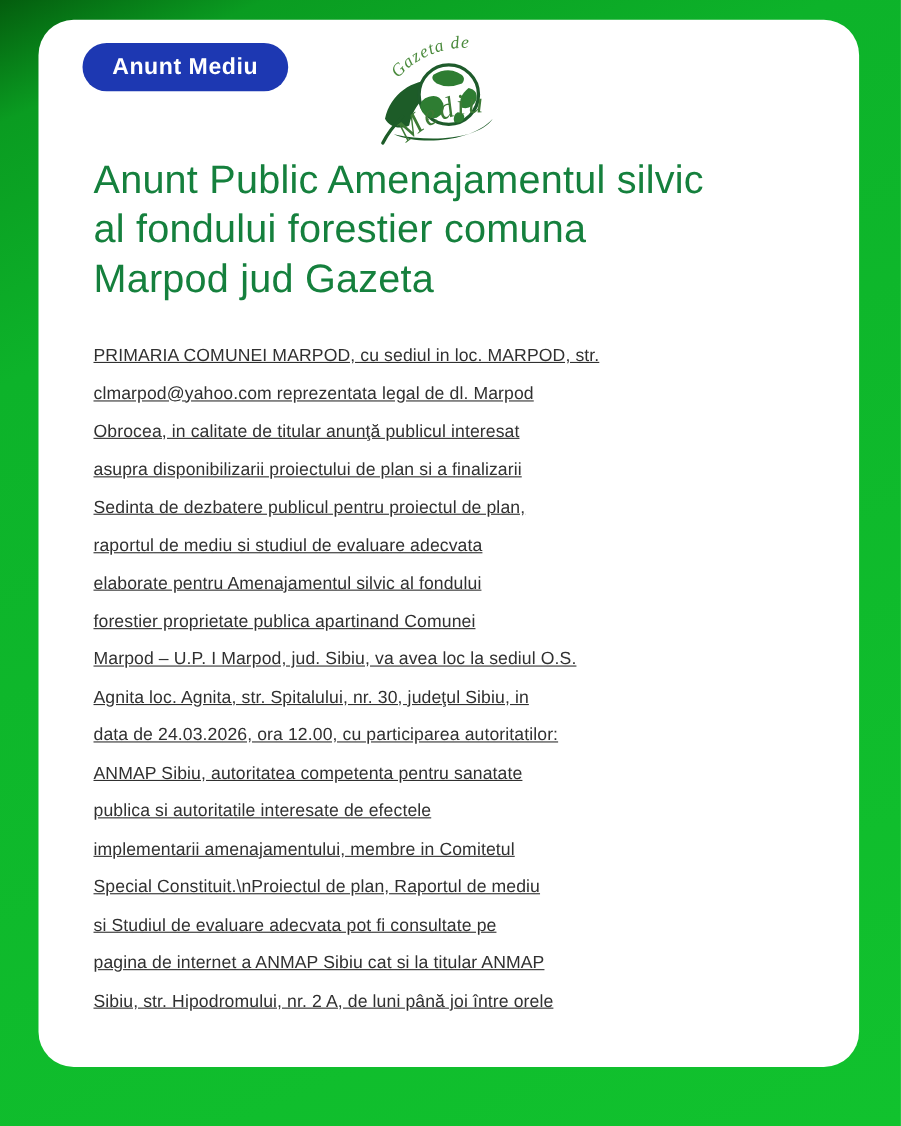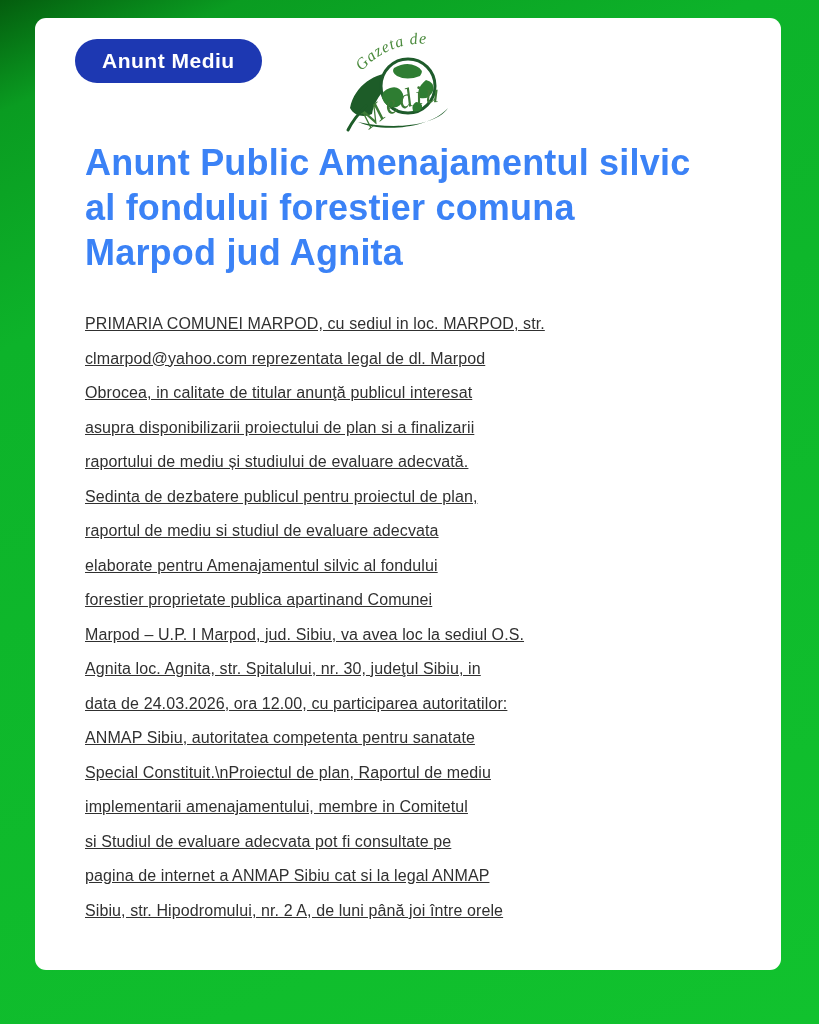--- a/index.html
+++ b/index.html
@@ -4,38 +4,38 @@
 <style>
   html,body{margin:0;padding:0;}
   body{
     width:819px;height:1024px;overflow:hidden;
     font-family:"Liberation Sans",sans-serif;
     background:linear-gradient(155deg,#045d0e 0%,#0a9c21 8%,#0db32a 25%,#11c22e 100%);
     position:relative;
   }
   .card{
     position:absolute;left:35px;top:18px;width:746px;height:952px;
-    background:#ffffff;border-radius:11px;overflow:hidden;
+    background:#ffffff;border-radius:32px;overflow:hidden;
   }
   .badge{
     position:absolute;left:40px;top:21px;
     background:#1d38b2;color:#ffffff;
     font-weight:bold;font-size:21px;letter-spacing:0.5px;
     padding:10px 27px;border-radius:999px;
     cursor:pointer;
   }
   .logo{
     position:absolute;left:50%;top:8px;transform:translateX(-50%);
     width:132px;height:118px;
   }
   .logo svg{width:100%;height:100%;display:block;}
   .logo text{font-family:"Liberation Serif",serif;font-style:italic;}
   .title{
     position:absolute;left:50px;top:122px;width:680px;
-    color:#3b82f6;font-weight:bold;font-size:36px;line-height:45px;
+    color:#15803d;font-weight:normal;font-size:36px;line-height:45px;
     letter-spacing:0.2px;
   }
   .title .line{white-space:nowrap;}
   .body-text{
     position:absolute;left:50px;top:289px;width:680px;
     color:#303030;font-size:16px;line-height:34.5px;letter-spacing:0.1px;text-decoration:underline;
   }
   .body-text .line{white-space:nowrap;}
 </style>
 </head>
@@ -67,37 +67,37 @@
       </text>
       <text font-size="27" fill="#3c7a35" letter-spacing="2">
         <textPath href="#arcBottom" startOffset="8">Mediu</textPath>
       </text>
     </svg>
   </div>
 
   <h1 class="title" style="margin:0;">
       <div class="line">Anunt Public Amenajamentul silvic</div>
       <div class="line">al fondului forestier comuna</div>
-      <div class="line">Marpod jud Agnita</div>
+      <div class="line">Marpod jud Gazeta</div>
     </h1>
 
   <div class="body-text">
       <div class="line">PRIMARIA COMUNEI MARPOD, cu sediul in loc. MARPOD, str.</div>
       <div class="line">clmarpod@yahoo.com reprezentata legal de dl. Marpod</div>
       <div class="line">Obrocea, in calitate de titular anunţă publicul interesat</div>
       <div class="line">asupra disponibilizarii proiectului de plan si a finalizarii</div>
-      <div class="line">raportului de mediu și studiului de evaluare adecvată.</div>
       <div class="line">Sedinta de dezbatere publicul pentru proiectul de plan,</div>
       <div class="line">raportul de mediu si studiul de evaluare adecvata</div>
       <div class="line">elaborate pentru Amenajamentul silvic al fondului</div>
       <div class="line">forestier proprietate publica apartinand Comunei</div>
       <div class="line">Marpod – U.P. I Marpod, jud. Sibiu, va avea loc la sediul O.S.</div>
       <div class="line">Agnita loc. Agnita, str. Spitalului, nr. 30, judeţul Sibiu, in</div>
       <div class="line">data de 24.03.2026, ora 12.00, cu participarea autoritatilor:</div>
       <div class="line">ANMAP Sibiu, autoritatea competenta pentru sanatate</div>
+      <div class="line">publica si autoritatile interesate de efectele</div>
+      <div class="line">implementarii amenajamentului, membre in Comitetul</div>
       <div class="line">Special Constituit.\nProiectul de plan, Raportul de mediu</div>
-      <div class="line">implementarii amenajamentului, membre in Comitetul</div>
       <div class="line">si Studiul de evaluare adecvata pot fi consultate pe</div>
-      <div class="line">pagina de internet a ANMAP Sibiu cat si la legal ANMAP</div>
+      <div class="line">pagina de internet a ANMAP Sibiu cat si la titular ANMAP</div>
       <div class="line">Sibiu, str. Hipodromului, nr. 2 A, de luni până joi între orele</div>
     </div>
 
 </div>
 
 </body></html>

